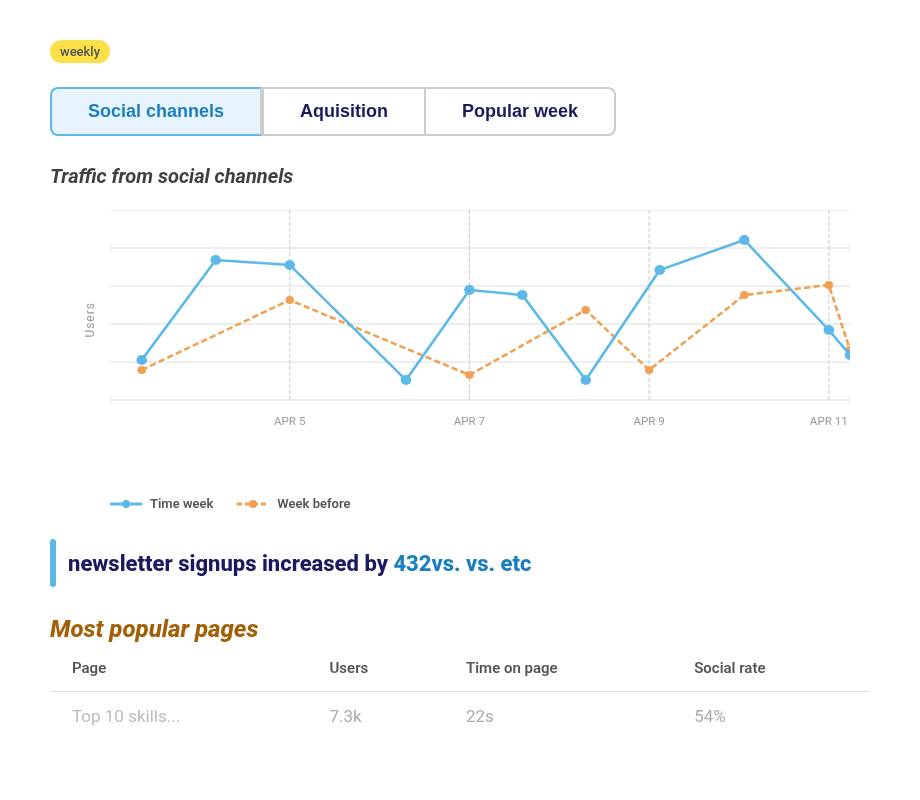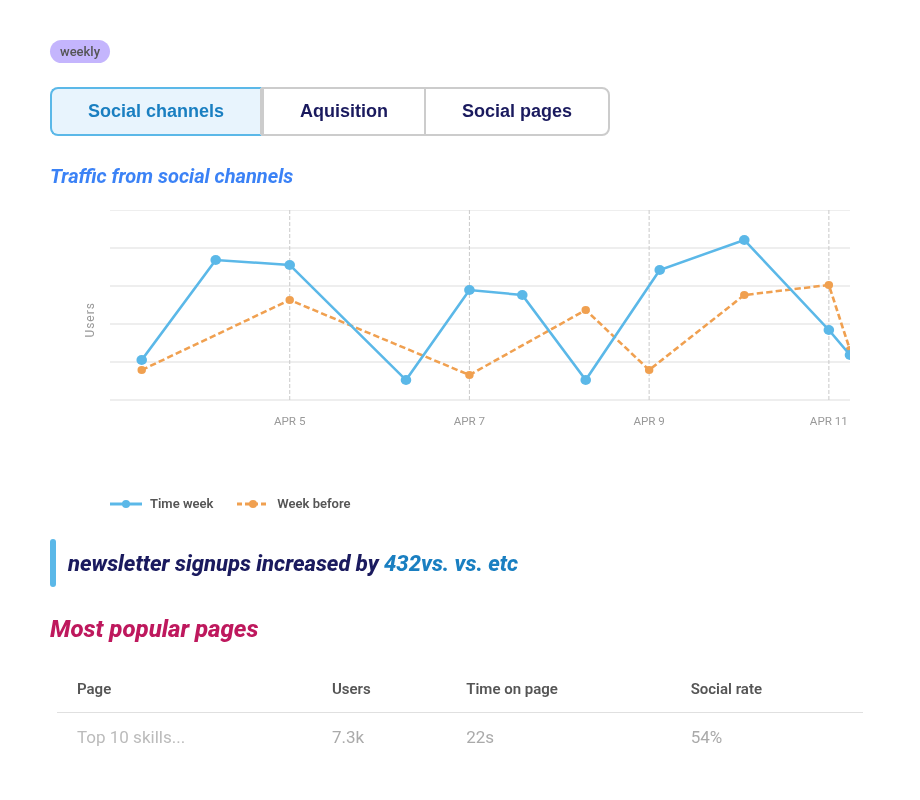--- a/index.html
+++ b/index.html
@@ -18,21 +18,21 @@
       gap: 14px;
       margin-bottom: 24px;
     }
     .page-title {
       font-size: 32px;
       font-weight: 800;
       color: #1a1a5e;
       font-style: italic;
     }
     .badge {
-      background: #c4b5fd;
+      background: #fde047;
       color: #555;
       font-size: 13px;
       padding: 4px 10px;
       border-radius: 12px;
       font-weight: 500;
       font-style: normal;
     }
 
     .tabs {
       display: flex;
@@ -62,21 +62,21 @@
       color: #1a7fc1;
       border-right: 2px solid #ccc;
     }
     .tab:not(:first-child):not(:last-child) {
       border-right: none;
     }
 
     .section-title {
       font-size: 20px;
       font-weight: 700;
-      color: #3b82f6;
+      color: #404040;
       font-style: italic;
       margin-bottom: 12px;
     }
 
     .chart-container {
       position: relative;
       width: 100%;
       height: 280px;
       margin-bottom: 16px;
     }
@@ -136,38 +136,37 @@
       width: 6px;
       height: 48px;
       background: #5bb8e8;
       border-radius: 3px;
       flex-shrink: 0;
     }
     .insight-text {
       font-size: 22px;
       font-weight: 800;
       color: #1a1a5e;
-      font-style: italic;
     }
     .insight-highlight {
       color: #1a7fc1;
     }
 
     .most-popular-title {
       font-size: 24px;
       font-weight: 800;
-      color: #be185d;
+      color: #a16207;
       font-style: italic;
-      margin-bottom: 16px;
+      margin-bottom: 0;
     }
 
     .data-table {
       width: 100%;
       border-collapse: collapse;
-      border: 7px solid #c4b5fd;
+      border: 2px solid #c4b5fd;
       border-radius: 8px;
       overflow: hidden;
     }
     .data-table th {
       text-align: left;
       padding: 14px 20px;
       font-size: 15px;
       font-weight: 600;
       color: #555;
       border-bottom: 1px solid #e0e0e0;
@@ -186,21 +185,21 @@
 </head>
 <body>
 
 <div class="page-header">
   <span class="badge">weekly</span>
 </div>
 
 <div class="tabs">
   <button class="tab active">Social channels</button>
   <button class="tab">Aquisition</button>
-  <button class="tab">Social pages</button>
+  <button class="tab">Popular week</button>
 </div>
 
 <div>
   <h2 class="section-title">Traffic from social channels</h2>
 
   <div class="chart-container">
 
     <div class="y-axis-label">
       <span class="y-tick"></span>
       <span class="y-tick"></span>

